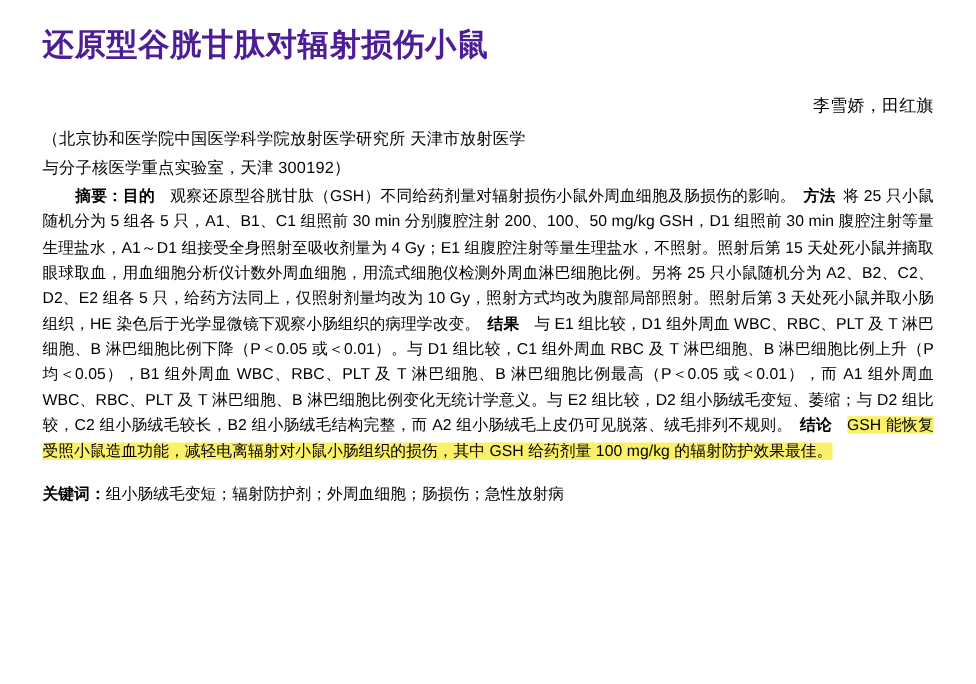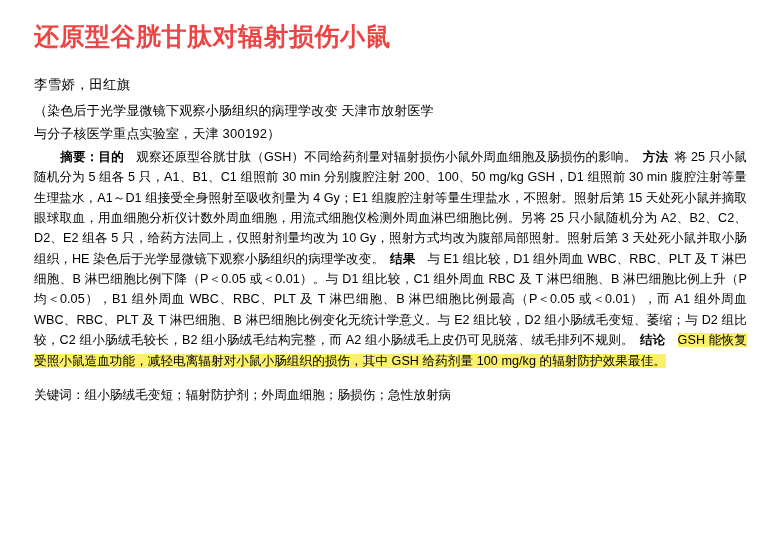--- a/index.html
+++ b/index.html
@@ -20,31 +20,32 @@
     height: 547px;
     box-sizing: border-box;
     padding: 18px 34px 0 34px;
   }
   .title {
     font-family: "Liberation Sans", "DejaVu Sans", sans-serif;
     font-size: 25px;
     font-weight: bold;
     line-height: 1.45;
     letter-spacing: 0.5px;
-    color: #ef4444;
+    color: #4c1d95;
     margin: 0 0 0 0;
   }
   .title-line {
     display: block;
   }
   .authors {
     font-family: "Liberation Sans", "DejaVu Sans", sans-serif;
     font-size: 13.5px;
     margin-top: 22px;
     letter-spacing: 0.3px;
+    text-align: right;
   }
   .affiliation {
     font-family: "Liberation Sans", "DejaVu Sans", sans-serif;
     font-size: 13px;
     line-height: 1.75;
     margin-top: 6px;
     letter-spacing: 0.2px;
   }
   .affil-line {
     display: block;
@@ -72,21 +73,21 @@
   .hl {
     background: #fbf06a;
   }
   .keywords {
     margin-top: 16px;
     font-family: "Liberation Sans", "DejaVu Sans", sans-serif;
     font-size: 12.6px;
     letter-spacing: 0.05px;
   }
   .kw-label {
-    font-weight: normal;
+    font-weight: bold;
   }
   .sp {
     display: inline-block;
     width: 12px;
   }
   .sp-sm {
     display: inline-block;
     width: 6px;
   }
 </style>
@@ -95,21 +96,21 @@
 
 <div class="page">
 
   <h1 class="title">
     <span class="title-line">还原型谷胱甘肽对辐射损伤小鼠</span>
   </h1>
 
   <div class="authors">李雪娇，田红旗</div>
 
   <div class="affiliation">
-    <span class="affil-line">（染色后于光学显微镜下观察小肠组织的病理学改变 天津市放射医学</span>
+    <span class="affil-line">（北京协和医学院中国医学科学院放射医学研究所 天津市放射医学</span>
     <span class="affil-line">与分子核医学重点实验室，天津 300192）</span>
   </div>
 
   <div class="abstract">
     <p><span class="indent"></span><span class="lbl">摘要：</span><span class="lbl">目的</span><span class="sp"></span><span>观察还原型谷胱甘肽（GSH）不同给药剂量对辐射损伤小鼠外周血细胞及肠损伤的影响。</span><span class="sp-sm"></span><span class="lbl">方法</span><span class="sp-sm"></span><span>将 25 只小鼠随机分为 5 组各 5 只，A1、B1、C1 组照前 30 min 分别腹腔注射 200、100、50 mg/kg GSH，D1 组照前 30 min 腹腔注射等量生理盐水，A1～D1 组接受全身照射至吸收剂量为 4 Gy；E1 组腹腔注射等量生理盐水，不照射。照射后第 15 天处死小鼠并摘取眼球取血，用血细胞分析仪计数外周血细胞，用流式细胞仪检测外周血淋巴细胞比例。另将 25 只小鼠随机分为 A2、B2、C2、D2、E2 组各 5 只，给药方法同上，仅照射剂量均改为 10 Gy，照射方式均改为腹部局部照射。照射后第 3 天处死小鼠并取小肠组织，HE 染色后于光学显微镜下观察小肠组织的病理学改变。</span><span class="sp-sm"></span><span class="lbl">结果</span><span class="sp"></span><span>与 E1 组比较，D1 组外周血 WBC、RBC、PLT 及 T 淋巴细胞、B 淋巴细胞比例下降（P＜0.05 或＜0.01）。与 D1 组比较，C1 组外周血 RBC 及 T 淋巴细胞、B 淋巴细胞比例上升（P 均＜0.05），B1 组外周血 WBC、RBC、PLT 及 T 淋巴细胞、B 淋巴细胞比例最高（P＜0.05 或＜0.01），而 A1 组外周血 WBC、RBC、PLT 及 T 淋巴细胞、B 淋巴细胞比例变化无统计学意义。与 E2 组比较，D2 组小肠绒毛变短、萎缩；与 D2 组比较，C2 组小肠绒毛较长，B2 组小肠绒毛结构完整，而 A2 组小肠绒毛上皮仍可见脱落、绒毛排列不规则。</span><span class="sp-sm"></span><span class="lbl">结论</span><span class="sp"></span><span class="hl">GSH 能恢复受照小鼠造血功能，减轻电离辐射对小鼠小肠组织的损伤，其中 GSH 给药剂量 100 mg/kg 的辐射防护效果最佳。</span></p>
   </div>
 
   <div class="keywords">
     <span class="kw-label">关键词：</span><span>组小肠绒毛变短；辐射防护剂；外周血细胞；肠损伤；急性放射病</span>
   </div>

